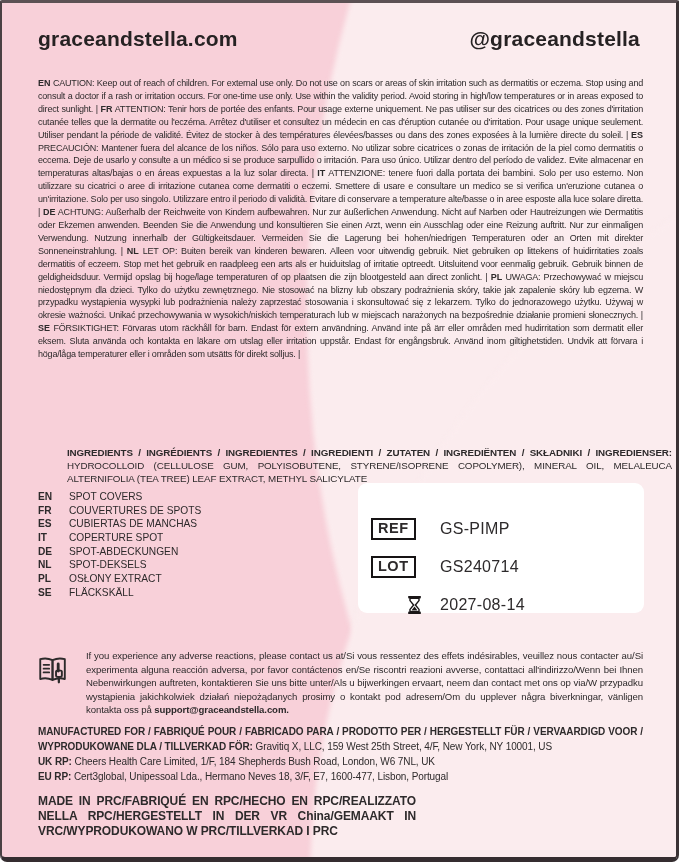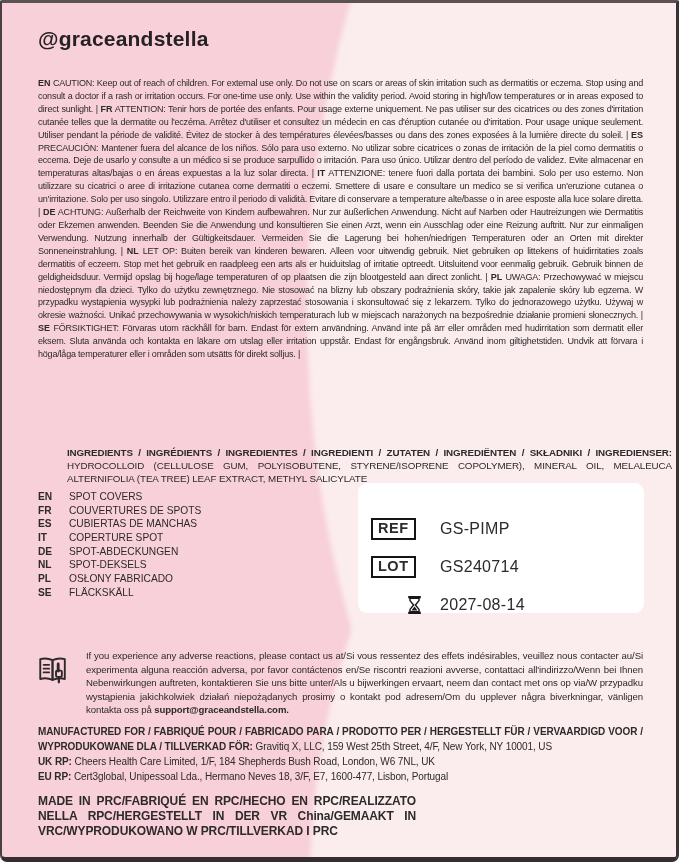--- a/index.html
+++ b/index.html
@@ -55,20 +55,21 @@
 </head>
 <body>
 
 <div class="label">
   <div class="bg-pale one"></div>
   <div class="bg-pale two"></div>
 
   <div class="content">
 
     <div class="header">
+      <span>graceandstella.com</span>
       <span>@graceandstella</span>
     </div>
 
     <p class="caution"><b>EN</b> CAUTION: Keep out of reach of children. For external use only. Do not use on scars or areas of skin irritation such as dermatitis or eczema. Stop using and consult a doctor if a rash or irritation occurs. For one-time use only. Use within the validity period. Avoid storing in high/low temperatures or in areas exposed to direct sunlight. | <b>FR</b> ATTENTION: Tenir hors de portée des enfants. Pour usage externe uniquement. Ne pas utiliser sur des cicatrices ou des zones d'irritation cutanée telles que la dermatite ou l'eczéma. Arrêtez d'utiliser et consultez un médecin en cas d'éruption cutanée ou d'irritation. Pour usage unique seulement. Utiliser pendant la période de validité. Évitez de stocker à des températures élevées/basses ou dans des zones exposées à la lumière directe du soleil. | <b>ES</b> PRECAUCIÓN: Mantener fuera del alcance de los niños. Sólo para uso externo. No utilizar sobre cicatrices o zonas de irritación de la piel como dermatitis o eccema. Deje de usarlo y consulte a un médico si se produce sarpullido o irritación. Para uso único. Utilizar dentro del período de validez. Evite almacenar en temperaturas altas/bajas o en áreas expuestas a la luz solar directa. | <b>IT</b> ATTENZIONE: tenere fuori dalla portata dei bambini. Solo per uso esterno. Non utilizzare su cicatrici o aree di irritazione cutanea come dermatiti o eczemi. Smettere di usare e consultare un medico se si verifica un'eruzione cutanea o un'irritazione. Solo per uso singolo. Utilizzare entro il periodo di validità. Evitare di conservare a temperature alte/basse o in aree esposte alla luce solare diretta. | <b>DE</b> ACHTUNG: Außerhalb der Reichweite von Kindern aufbewahren. Nur zur äußerlichen Anwendung. Nicht auf Narben oder Hautreizungen wie Dermatitis oder Ekzemen anwenden. Beenden Sie die Anwendung und konsultieren Sie einen Arzt, wenn ein Ausschlag oder eine Reizung auftritt. Nur zur einmaligen Verwendung. Nutzung innerhalb der Gültigkeitsdauer. Vermeiden Sie die Lagerung bei hohen/niedrigen Temperaturen oder an Orten mit direkter Sonneneinstrahlung. | <b>NL</b> LET OP: Buiten bereik van kinderen bewaren. Alleen voor uitwendig gebruik. Niet gebruiken op littekens of huidirritaties zoals dermatitis of eczeem. Stop met het gebruik en raadpleeg een arts als er huiduitslag of irritatie optreedt. Uitsluitend voor eenmalig gebruik. Gebruik binnen de geldigheidsduur. Vermijd opslag bij hoge/lage temperaturen of op plaatsen die zijn blootgesteld aan direct zonlicht. | <b>PL</b> UWAGA: Przechowywać w miejscu niedostępnym dla dzieci. Tylko do użytku zewnętrznego. Nie stosować na blizny lub obszary podrażnienia skóry, takie jak zapalenie skóry lub egzema. W przypadku wystąpienia wysypki lub podrażnienia należy zaprzestać stosowania i skonsultować się z lekarzem. Tylko do jednorazowego użytku. Używaj w okresie ważności. Unikać przechowywania w wysokich/niskich temperaturach lub w miejscach narażonych na bezpośrednie działanie promieni słonecznych. | <b>SE</b> FÖRSIKTIGHET: Förvaras utom räckhåll för barn. Endast för extern användning. Använd inte på ärr eller områden med hudirritation som dermatit eller eksem. Sluta använda och kontakta en läkare om utslag eller irritation uppstår. Endast för engångsbruk. Använd inom giltighetstiden. Undvik att förvara i höga/låga temperaturer eller i områden som utsätts för direkt solljus. | </p>
 
     <p class="ingredients"><b>INGREDIENTS / INGRÉDIENTS / INGREDIENTES / INGREDIENTI / ZUTATEN / INGREDIËNTEN / SKŁADNIKI / INGREDIENSER:</b> <span>HYDROCOLLOID (CELLULOSE GUM, POLYISOBUTENE, STYRENE/ISOPRENE COPOLYMER), MINERAL OIL, MELALEUCA ALTERNIFOLIA (TEA TREE) LEAF EXTRACT, METHYL SALICYLATE</span></p>
 
     <div class="langs">
         <div class="lang-row">
           <b>EN</b>
@@ -89,21 +90,21 @@
         <div class="lang-row">
           <b>DE</b>
           <span>SPOT-ABDECKUNGEN</span>
         </div>
         <div class="lang-row">
           <b>NL</b>
           <span>SPOT-DEKSELS</span>
         </div>
         <div class="lang-row">
           <b>PL</b>
-          <span>OSŁONY FABRICADO</span>
+          <span>OSŁONY EXTRACT</span>
         </div>
         <div class="lang-row">
           <b>SE</b>
           <span>FLÄCKSKÄLL</span>
         </div>
       </div>
 
     <div class="reg-box">
       <div class="reg-row">
         <span class="sym">REF</span>

